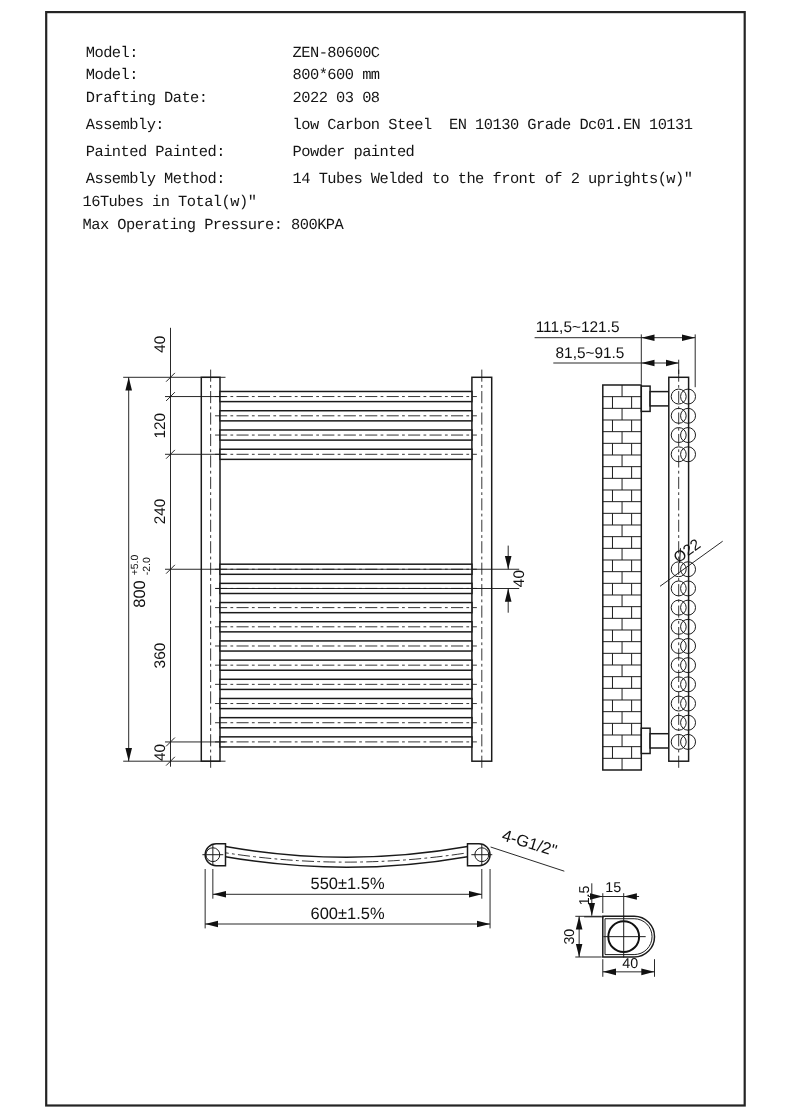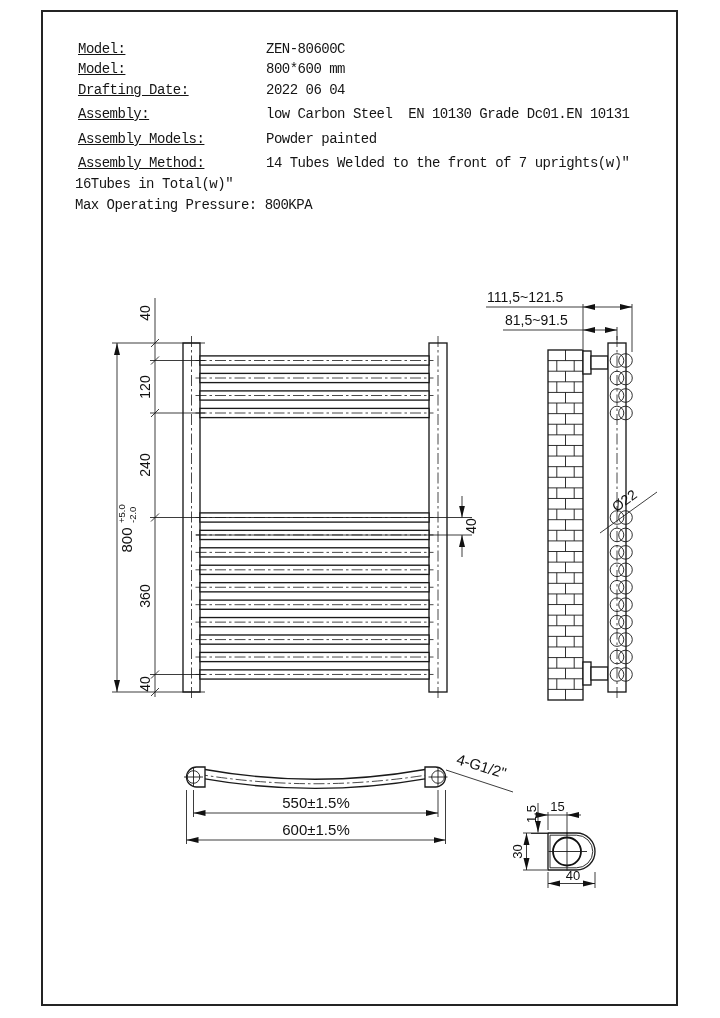--- a/index.html
+++ b/index.html
@@ -1,21 +1,21 @@
 <!DOCTYPE html>
 <html><head>
 <meta charset="utf-8">
 <style>
   html,body{margin:0;padding:0;background:#ffffff;}
   .page{position:relative;width:720px;height:1018px;background:#fff;overflow:hidden;
         font-family:"Liberation Mono","DejaVu Sans Mono",monospace;color:#151515;}
   .frame{position:absolute;left:41px;top:10px;width:637px;height:996px;
          border:2px solid #242424;box-sizing:border-box;}
   .srow{position:absolute;white-space:pre;font-size:14px;letter-spacing:-0.5px;}
-  .srow .l{position:absolute;left:78px;top:0;white-space:pre;text-decoration:underline;}
+  .srow .l{position:absolute;left:78px;top:0;white-space:pre;}
   .srow .v{position:absolute;left:266px;top:0;white-space:pre;}
   .srow .s{position:absolute;left:75px;top:0;white-space:pre;}
   svg{position:absolute;left:0;top:0;}
   .ol{fill:#fff;stroke:#1a1a1a;stroke-width:1.35;}
   .ol2{fill:none;stroke:#1a1a1a;stroke-width:1.35;}
   .bold{fill:none;stroke:#111;stroke-width:1.8;}
   .tl{stroke:#1a1a1a;stroke-width:0.9;fill:none;}
   .cl{stroke:#1a1a1a;stroke-width:0.8;fill:none;stroke-dasharray:11 3 2.5 3;}
   .dim{stroke:#1a1a1a;stroke-width:0.85;fill:none;}
   text.dt{font-family:"Liberation Sans","DejaVu Sans",sans-serif;font-size:14px;fill:#111;}
@@ -25,24 +25,24 @@
 </style>
 </head>
 <body>
 
 <div class="page">
   <div class="frame"></div>
 
   <div>
     <div class="srow" style="top:41px"><span class="l">Model:</span><span class="v">ZEN-80600C</span></div>
     <div class="srow" style="top:61px"><span class="l">Model:</span><span class="v">800*600 mm</span></div>
-    <div class="srow" style="top:82px"><span class="l">Drafting Date:</span><span class="v">2022 06 04</span></div>
+    <div class="srow" style="top:82px"><span class="l">Drafting Date:</span><span class="v">2022 03 08</span></div>
     <div class="srow" style="top:106px"><span class="l">Assembly:</span><span class="v">low Carbon Steel  EN 10130 Grade Dc01.EN 10131</span></div>
-    <div class="srow" style="top:131px"><span class="l">Assembly Models:</span><span class="v">Powder painted</span></div>
-    <div class="srow" style="top:155px"><span class="l">Assembly Method:</span><span class="v">14 Tubes Welded to the front of 7 uprights(w)"</span></div>
+    <div class="srow" style="top:131px"><span class="l">Painted Painted:</span><span class="v">Powder painted</span></div>
+    <div class="srow" style="top:155px"><span class="l">Assembly Method:</span><span class="v">14 Tubes Welded to the front of 2 uprights(w)"</span></div>
     <div class="srow" style="top:176px"><span class="s">16Tubes in Total(w)"</span></div>
     <div class="srow" style="top:197px"><span class="s">Max Operating Pressure: 800KPA</span></div>
   </div>
 
   <svg width="720" height="1018" viewBox="0 0 720 1018">
     <defs>
       <marker id="arr" markerWidth="13" markerHeight="8" refX="12" refY="4" orient="auto-start-reverse" markerUnits="userSpaceOnUse">
         <path d="M12,4 L0,1 L0,7 Z" fill="#111"></path>
       </marker>
     </defs>

